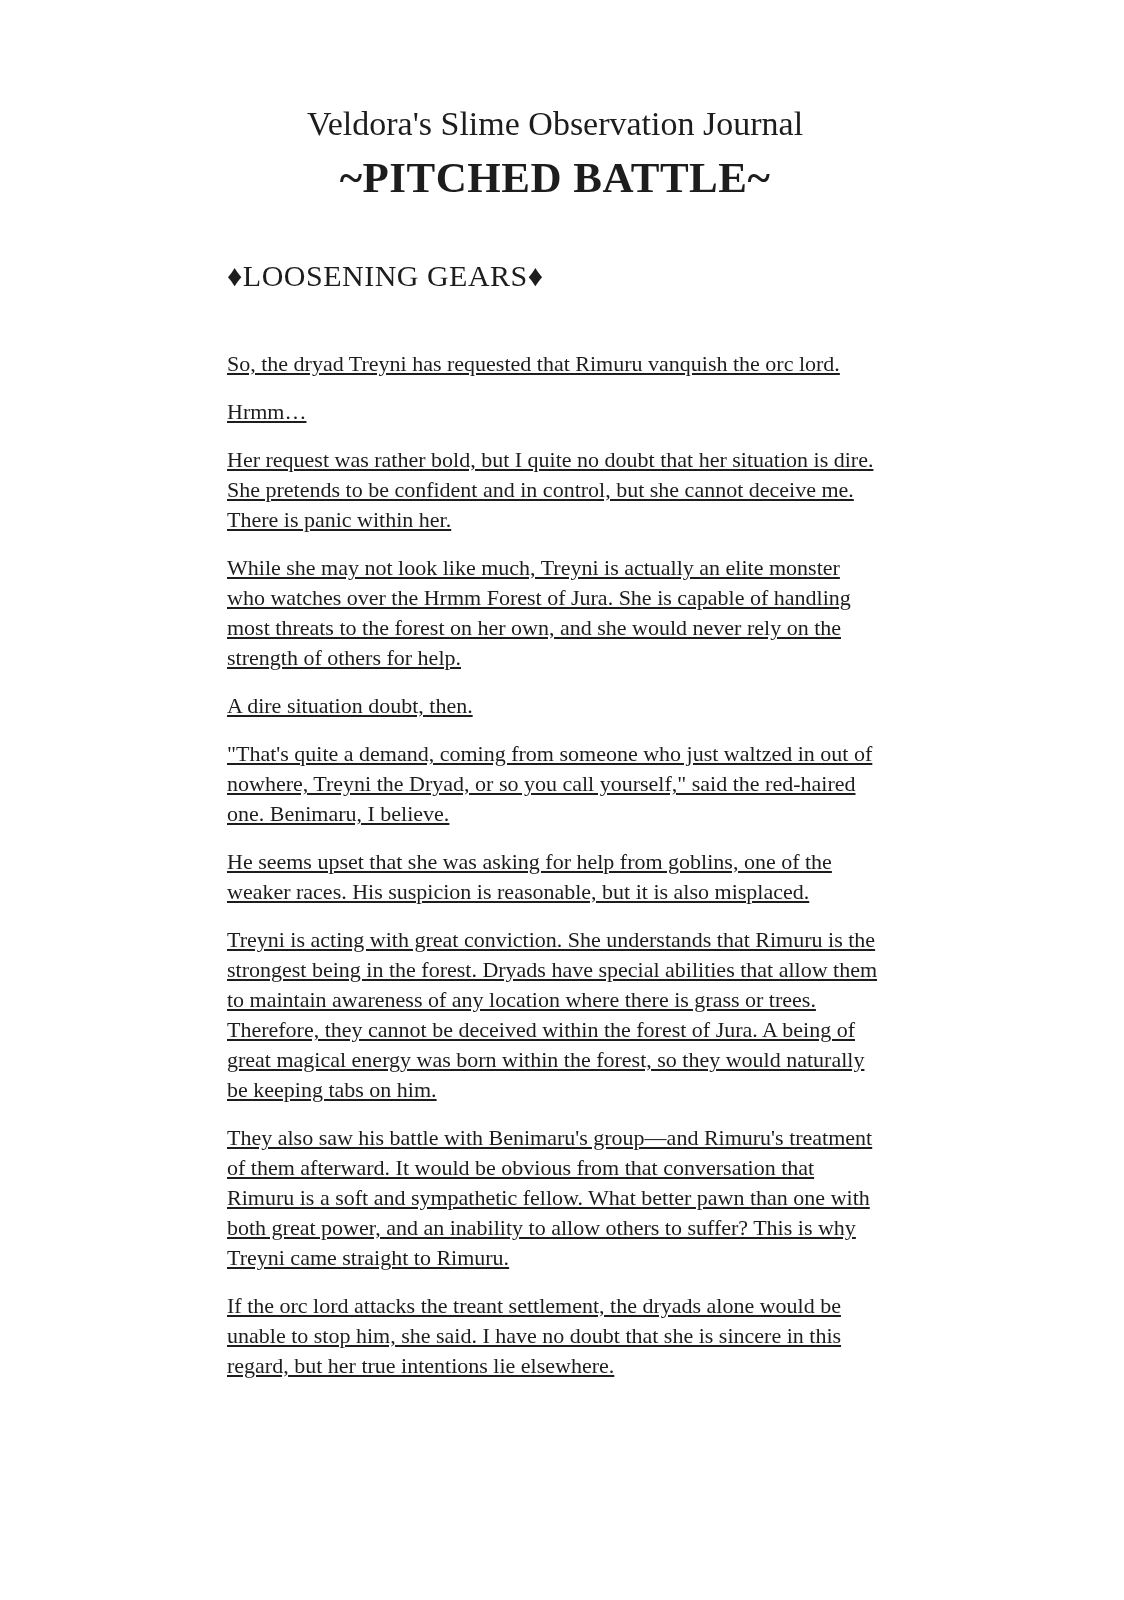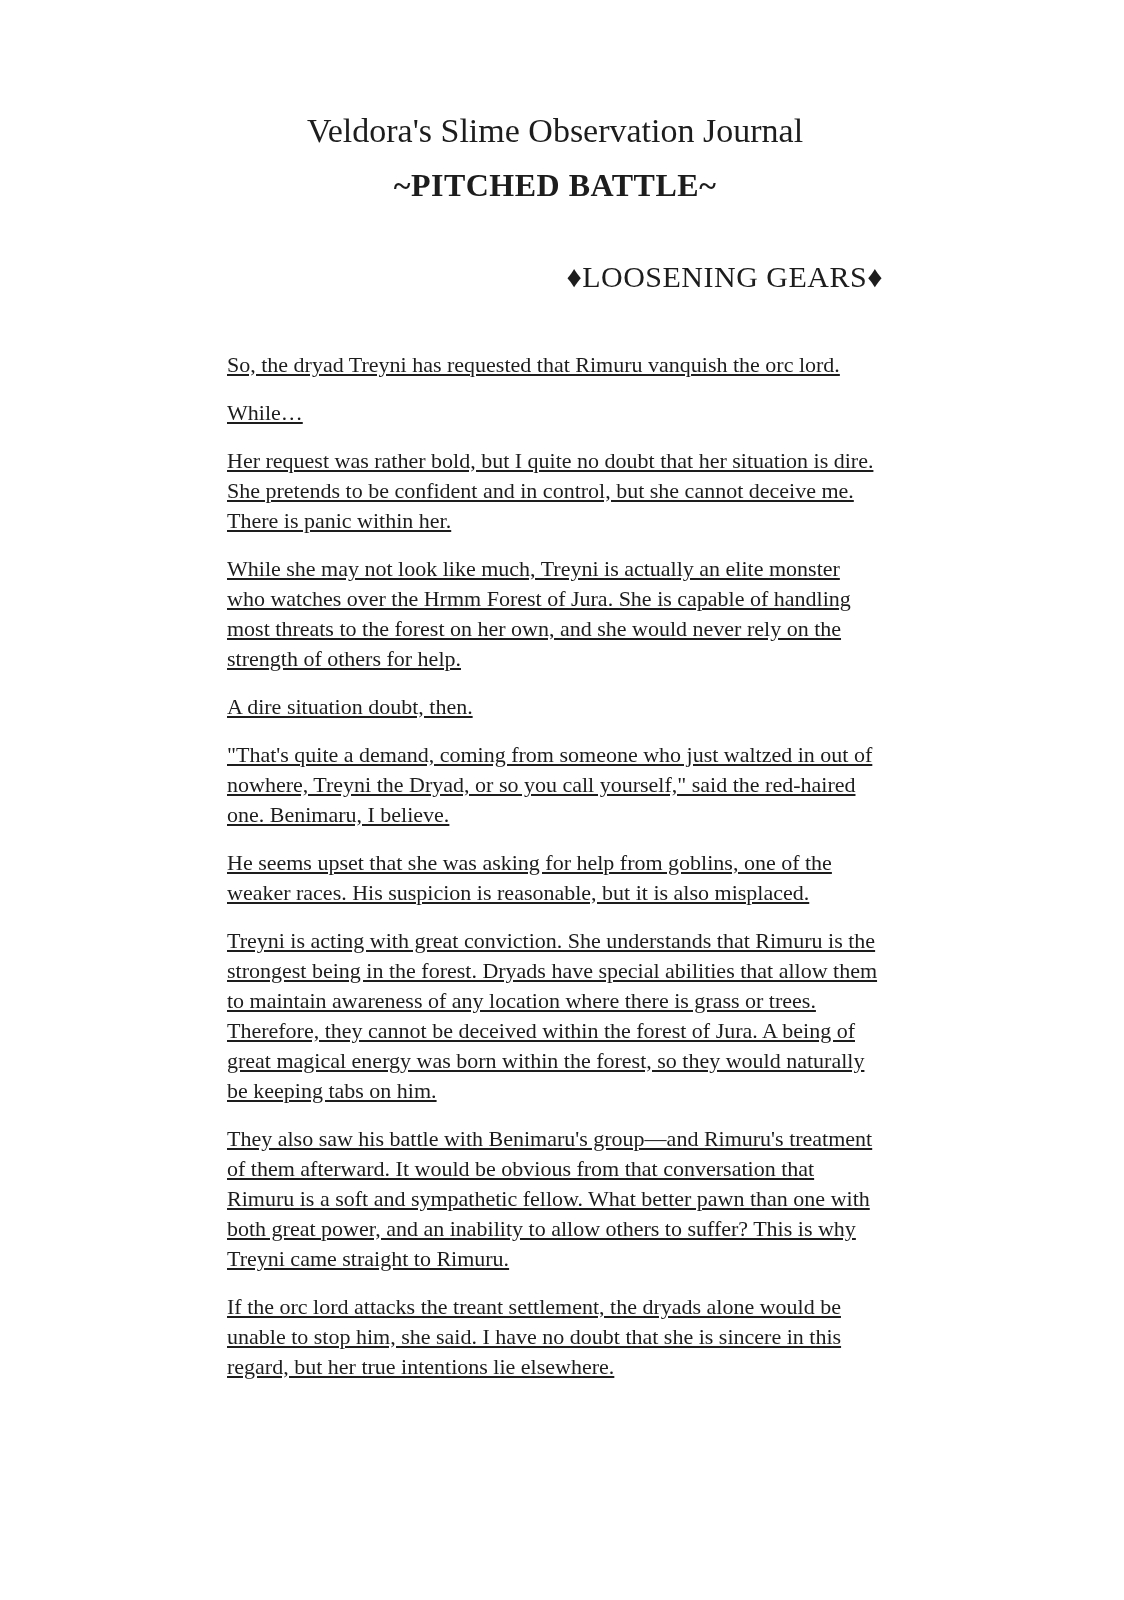--- a/index.html
+++ b/index.html
@@ -16,37 +16,37 @@
     font-family: "Liberation Serif", "DejaVu Serif", serif;
     overflow: hidden;
   }
   .header {
     margin: 0 0 0 227px;
     width: 656px;
     padding-top: 98px;
     text-align: center;
   }
   .journal-title {
-    margin: 12px;
+    margin: 5px;
     font-size: 34px;
     font-weight: normal;
     line-height: 1.25;
     letter-spacing: 0;
   }
   .battle-subtitle {
     margin: 4px;
-    font-size: 32px;
+    font-size: 43px;
     font-weight: bold;
     line-height: 1.25;
     letter-spacing: 0.5px;
   }
   .section-heading {
     margin: 54px 0 0 227px;
     width: 656px;
-    text-align: right;
+    text-align: left;
     font-size: 30px;
     font-weight: normal;
     line-height: 1.2;
     letter-spacing: 0.5px;
   }
   .body-text {
     margin: 55px 0 0 227px;
     width: 656px;
     font-size: 22px;
     line-height: 30px;
@@ -64,21 +64,21 @@
 
   <div class="header">
     <h1 class="journal-title">Veldora's Slime Observation Journal</h1>
     <h2 class="battle-subtitle">~PITCHED BATTLE~</h2>
   </div>
 
   <h3 class="section-heading">♦LOOSENING GEARS♦</h3>
 
   <div class="body-text">
     <p>So, the dryad Treyni has requested that Rimuru vanquish the orc lord.</p>
-    <p>While…</p>
+    <p>Hrmm…</p>
     <p>Her request was rather bold, but I quite no doubt that her situation is dire. She pretends to be confident and in control, but she cannot deceive me. There is panic within her.</p>
     <p>While she may not look like much, Treyni is actually an elite monster who watches over the Hrmm Forest of Jura. She is capable of handling most threats to the forest on her own, and she would never rely on the strength of others for help.</p>
     <p>A dire situation doubt, then.</p>
     <p>"That's quite a demand, coming from someone who just waltzed in out of nowhere, Treyni the Dryad, or so you call yourself," said the red-haired one. Benimaru, I believe.</p>
     <p>He seems upset that she was asking for help from goblins, one of the weaker races. His suspicion is reasonable, but it is also misplaced.</p>
     <p>Treyni is acting with great conviction. She understands that Rimuru is the strongest being in the forest. Dryads have special abilities that allow them to maintain awareness of any location where there is grass or trees. Therefore, they cannot be deceived within the forest of Jura. A being of great magical energy was born within the forest, so they would naturally be keeping tabs on him.</p>
     <p>They also saw his battle with Benimaru's group—and Rimuru's treatment of them afterward. It would be obvious from that conversation that Rimuru is a soft and sympathetic fellow. What better pawn than one with both great power, and an inability to allow others to suffer? This is why Treyni came straight to Rimuru.</p>
     <p>If the orc lord attacks the treant settlement, the dryads alone would be unable to stop him, she said. I have no doubt that she is sincere in this regard, but her true intentions lie elsewhere.</p>
   </div>
 

